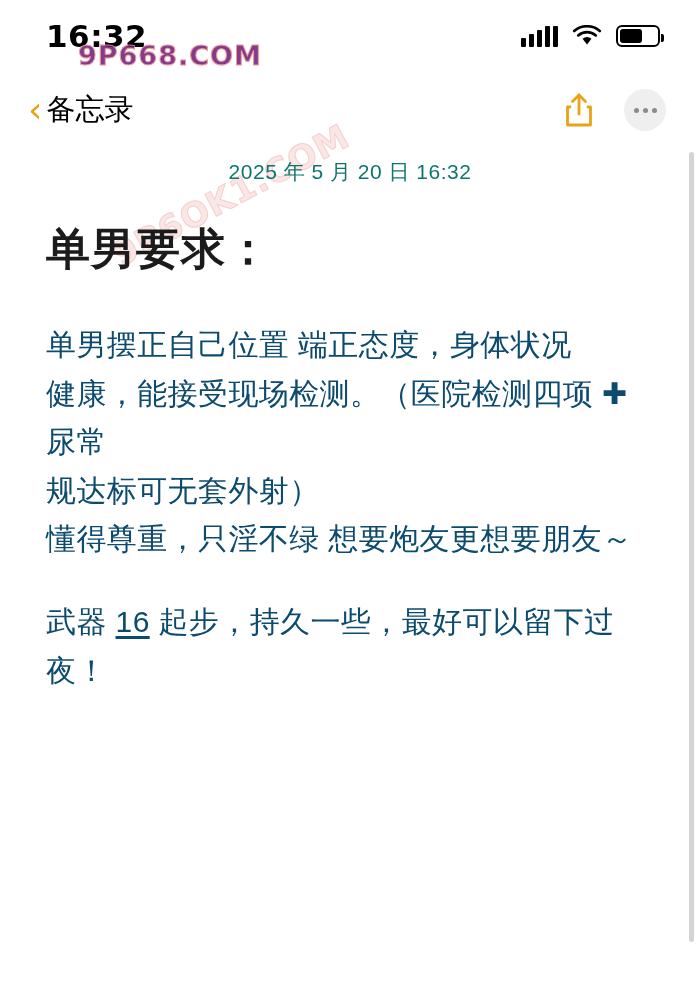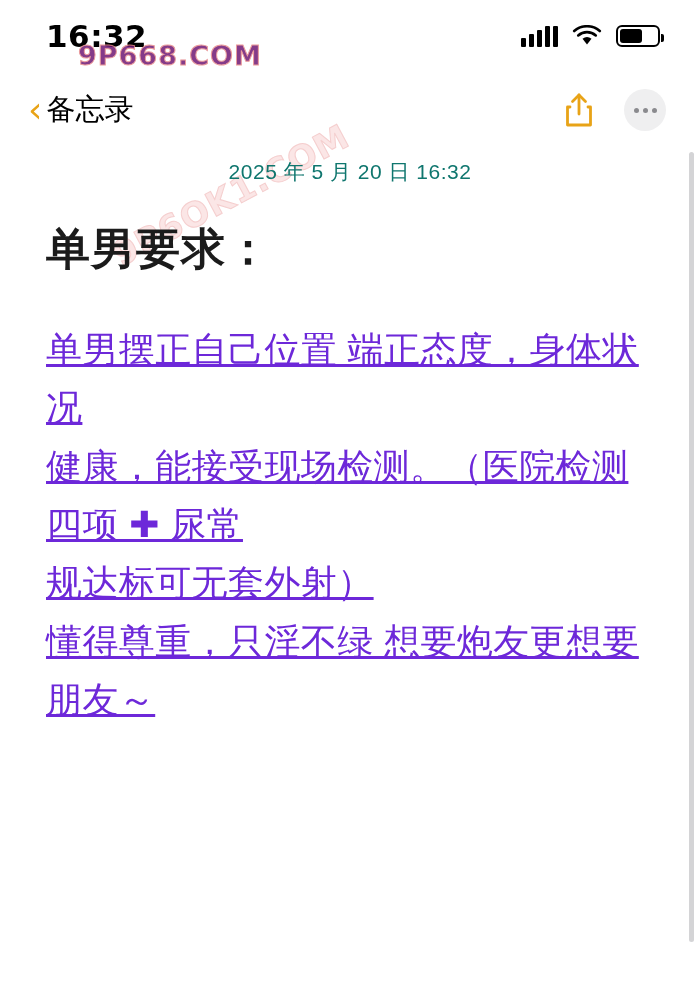--- a/index.html
+++ b/index.html
@@ -167,26 +167,25 @@
     letter-spacing: 0.5px;
   }
   .note-title {
     font-size: 44px;
     font-weight: bold;
     color: #1b1b1b;
     margin-bottom: 42px;
     letter-spacing: 1px;
   }
   .para {
-    font-size: 36px;
+    font-size: 30px;
     line-height: 1.62;
-    color: #6d28d9;
+    color: #0c4a6e;
     margin-bottom: 34px;
     letter-spacing: 0.4px;
-    text-decoration: underline;
   }
   .u { text-decoration: underline; text-underline-offset: 4px; }
 
   
   .scrollbar {
     position: absolute;
     right: 6px;
     top: 152px;
     width: 5px;
     height: 790px;
@@ -251,18 +250,21 @@
     <div class="note-title">单男要求：</div>
 
     <div class="para">
       单男摆正自己位置 端正态度，身体状况<br>
       健康，能接受现场检测。（医院检测四项 ✚ 尿常<br>
       规达标可无套外射）<br>
       懂得尊重，只淫不绿 想要炮友更想要朋友～
     </div>
 
 
+    <div class="para">
+      武器 <span class="u">16</span> 起步，持久一些，最好可以留下过夜！
+    </div>
 
 
   </div>
 
   <div class="scrollbar"></div>
 </div>
 
 </body></html>

